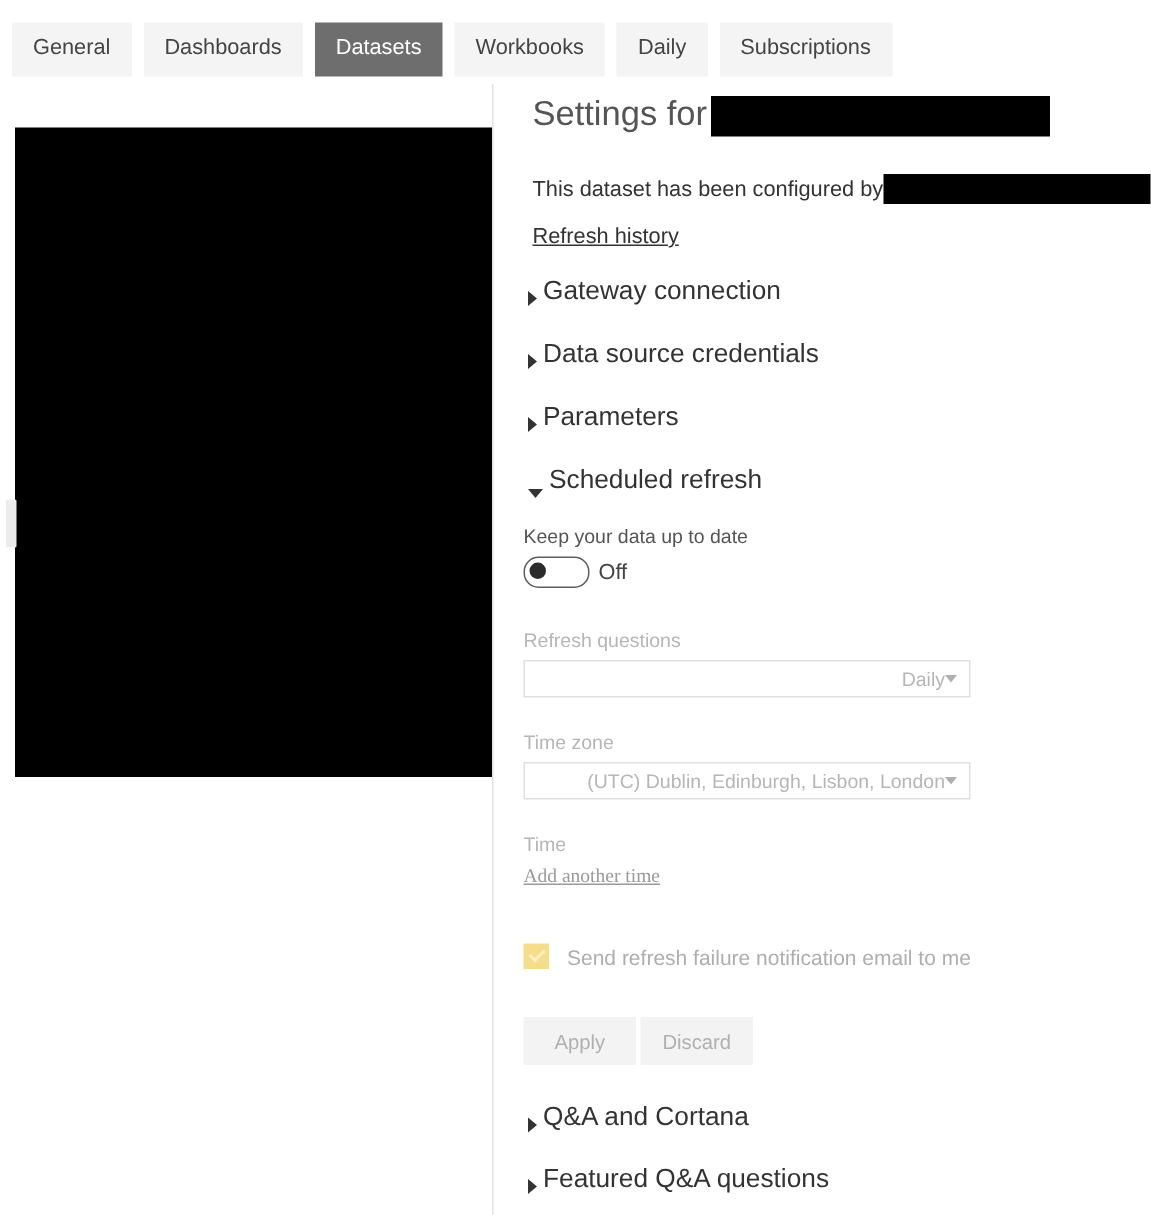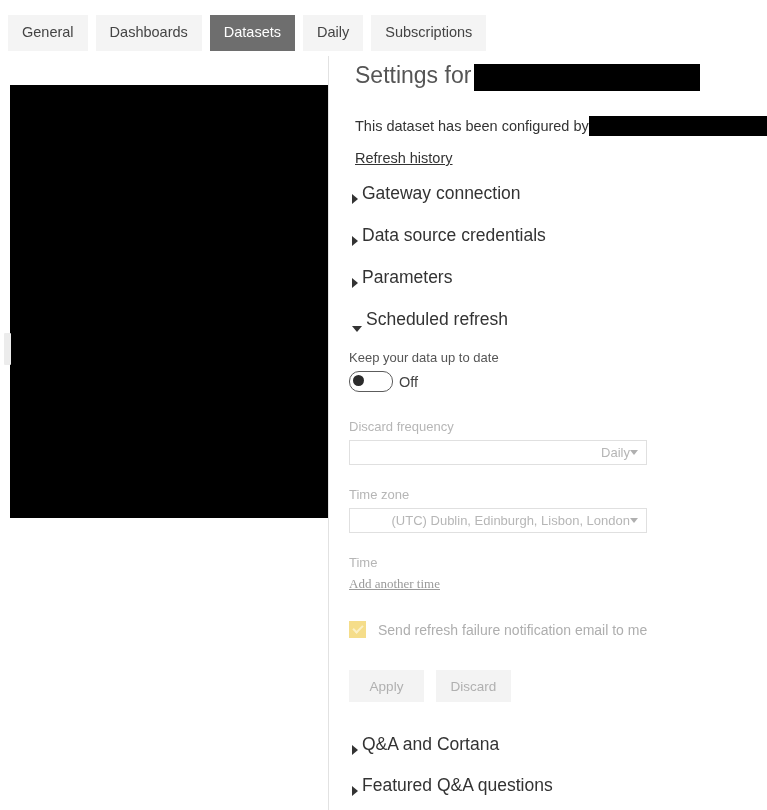--- a/index.html
+++ b/index.html
@@ -241,21 +241,21 @@
     color: #9a9a9a;
     text-decoration: underline;
     cursor: pointer;
     font-family: Liberation Serif, serif;
   }
 
   .check-row {
     display: flex;
     align-items: center;
     gap: 12px;
-    margin-top: 29px;
+    margin-top: 37px;
   }
   .checkbox {
     width: 17px;
     height: 17px;
     background: #f5dd8a;
     flex: none;
     position: relative;
     cursor: pointer;
   }
   .checkbox::after {
@@ -269,41 +269,42 @@
     border-bottom: 2px solid #fbf0c6;
     transform: rotate(-45deg);
   }
   .check-label {
     font-size: 14px;
     color: #aeaeae;
   }
 
   .button-row {
     display: flex;
-    gap: 12px;
+    gap: 3px;
     margin-top: 32px;
   }
   .btn {
     min-width: 75px;
     height: 32px;
     background: #f3f3f3;
     border: none;
     color: #b0b0b0;
     font-size: 13.5px;
     font-family: "Liberation Sans", sans-serif;
     cursor: default;
   }
 </style>
 </head>
 <body>
 
 <div class="tabbar">
   <div class="tab">General</div>
   <div class="tab">Dashboards</div>
   <div class="tab active">Datasets</div>
+  <div class="tab">Workbooks</div>
   <div class="tab">Daily</div>
   <div class="tab">Subscriptions</div>
 </div>
 
 <div class="left-pane">
   <div class="left-redaction"></div>
   <div class="left-scroll-nub"></div>
 </div>
 
 <div class="right-pane">
@@ -342,21 +343,21 @@
 
     <div class="field-label">Keep your data up to date</div>
 
     <div class="toggle-row">
       <div class="toggle">
         <span class="knob"></span>
       </div>
       <span class="toggle-state">Off</span>
     </div>
 
-    <div class="field-label disabled">Discard frequency</div>
+    <div class="field-label disabled">Refresh questions</div>
     <div class="select-box">
       <span>Daily</span>
       <span class="select-caret"></span>
     </div>
 
     <div class="gap-22"></div>
 
     <div class="field-label disabled">Time zone</div>
     <div class="select-box">
       <span>(UTC) Dublin, Edinburgh, Lisbon, London</span>

